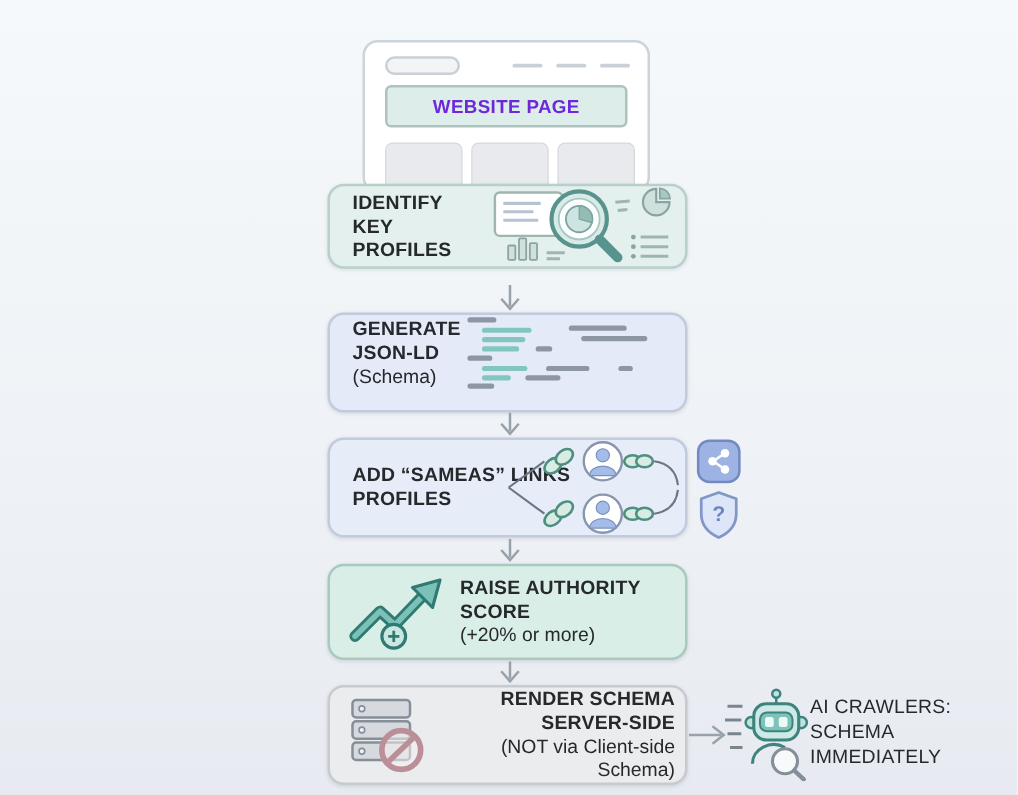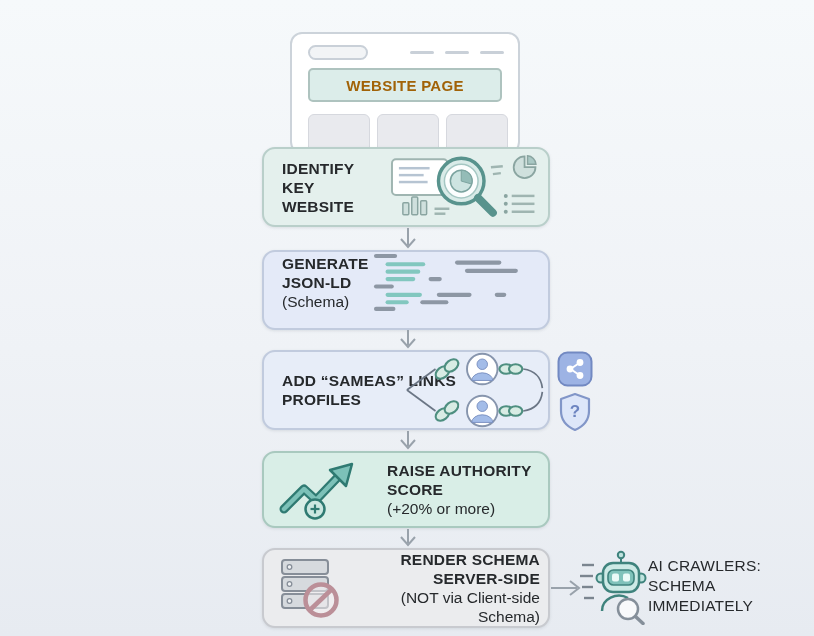--- a/index.html
+++ b/index.html
@@ -15,33 +15,33 @@
     box-sizing:border-box;z-index:1;
   }
   .addr-pill{position:absolute;left:16px;top:11px;width:60px;height:15px;
     border:2px solid #c9d0d8;border-radius:9px;background:#f2f4f6;box-sizing:border-box;}
   .menu-dashes{position:absolute;right:14px;top:17px;display:flex;gap:11px;}
   .menu-dashes span{width:24px;height:3px;background:#c9d0d8;border-radius:2px;}
   .banner{
     position:absolute;left:16px;top:34px;width:194px;height:34px;
     background:#dcedea;border:2px solid #aec3bf;border-radius:5px;
     display:flex;align-items:center;justify-content:center;box-sizing:border-box;
-    font-weight:700;font-size:15px;letter-spacing:.3px;color:#a16207;
+    font-weight:700;font-size:15px;letter-spacing:.3px;color:#6d28d9;
   }
   .placeholders{position:absolute;left:16px;top:80px;display:flex;gap:7px;}
   .placeholders div{width:60px;height:38px;background:#e9eaee;border:1px solid #d6d8de;border-radius:6px;}
   
   .box{
     position:absolute;left:262px;width:288px;border-radius:13px;box-sizing:border-box;
     display:flex;align-items:center;z-index:2;
     box-shadow:0 1px 3px rgba(110,120,135,.18);
   }
   .t{font-weight:700;font-size:15.5px;line-height:19px;letter-spacing:.2px;}
   .t .sub{font-weight:400;letter-spacing:0;}
-  #box-identify{top:147px;height:80px;background:#e4f0ed;border:2px solid #b9cfca;padding:0 10px 0 18px;justify-content:space-between;}
+  #box-identify{top:147px;height:68px;background:#e4f0ed;border:2px solid #b9cfca;padding:0 10px 0 18px;justify-content:space-between;}
   #box-generate{top:250px;height:80px;background:#e4eaf8;border:2px solid #c1cbde;padding:0 14px 16px 18px;justify-content:flex-start;}
   #box-sameas{top:350px;height:80px;background:#e7edf8;border:2px solid #c1cbde;padding:0 0 0 18px;}
   #box-raise{top:451px;height:77px;background:#d9eee7;border:2px solid #a9c9bf;padding:0 8px 0 14px;}
   #box-render{top:548px;height:80px;background:#ebecee;border:2px solid #c8cacf;padding:0 8px 0 12px;text-align:right;}
   
   .arrow-down{position:absolute;left:399px;z-index:2;}
   .arrow-right{position:absolute;z-index:2;}
   
   .ext-icon{position:absolute;z-index:2;}
   .outcome{
@@ -68,21 +68,21 @@
     <div class="placeholders">
       <div></div>
       <div></div>
       <div></div>
     </div>
   </div>
 
   <div class="box" id="box-identify">
     <div class="t">
       <div>IDENTIFY</div>
-      <div>KEY WEBSITE</div>
+      <div>KEY PROFILES</div>
     </div>
     <svg width="150" height="70" viewBox="0 0 150 70">
 
       <rect x="2" y="7" width="56" height="36" rx="4" fill="#ffffff" stroke="#9fb5b1" stroke-width="2"></rect>
       <line x1="9" y1="16" x2="40" y2="16" stroke="#b6c4d2" stroke-width="2.5"></line>
       <line x1="9" y1="23" x2="34" y2="23" stroke="#b6c4d2" stroke-width="2.5"></line>
       <line x1="9" y1="30" x2="38" y2="30" stroke="#b6c4d2" stroke-width="2.5"></line>
 
       <rect x="13" y="51" width="6" height="12" rx="1" fill="#cfe0dd" stroke="#8aa5a1" stroke-width="1.5"></rect>
       <rect x="22" y="45" width="6" height="18" rx="1" fill="#cfe0dd" stroke="#8aa5a1" stroke-width="1.5"></rect>
@@ -210,21 +210,21 @@
 
   <div class="box" id="box-raise">
     <svg width="84" height="62" viewBox="0 0 84 62" style="flex:none">
       <path d="M6,50 L26,30 L38,41 L60,18" fill="none" stroke="#2f7a72" stroke-width="9" stroke-linecap="round" stroke-linejoin="round"></path>
       <path d="M6,50 L26,30 L38,41 L60,18" fill="none" stroke="#7cc1b8" stroke-width="4.5" stroke-linecap="round" stroke-linejoin="round"></path>
       <polygon points="52,11 74,5 68,27" fill="#7cc1b8" stroke="#2f7a72" stroke-width="2.5" stroke-linejoin="round"></polygon>
       <circle cx="37" cy="50" r="9.5" fill="#cbe7e1" stroke="#2f7a72" stroke-width="2.5"></circle>
       <line x1="32.5" y1="50" x2="41.5" y2="50" stroke="#2f7a72" stroke-width="2.2"></line>
       <line x1="37" y1="45.5" x2="37" y2="54.5" stroke="#2f7a72" stroke-width="2.2"></line>
     </svg>
-    <div class="t" style="margin-left:25px">
+    <div class="t" style="margin-left:6px">
       <div>RAISE AUTHORITY SCORE</div>
       <div class="sub">(+20% or more)</div>
     </div>
   </div>
 
   <svg class="arrow-down" style="top:529px" width="18" height="18" viewBox="0 0 18 18">
     <line x1="9" y1="0" x2="9" y2="14" stroke="#99a2ab" stroke-width="2"></line>
     <path d="M2,8 L9,16 L16,8" fill="none" stroke="#99a2ab" stroke-width="2"></path>
   </svg>
 

